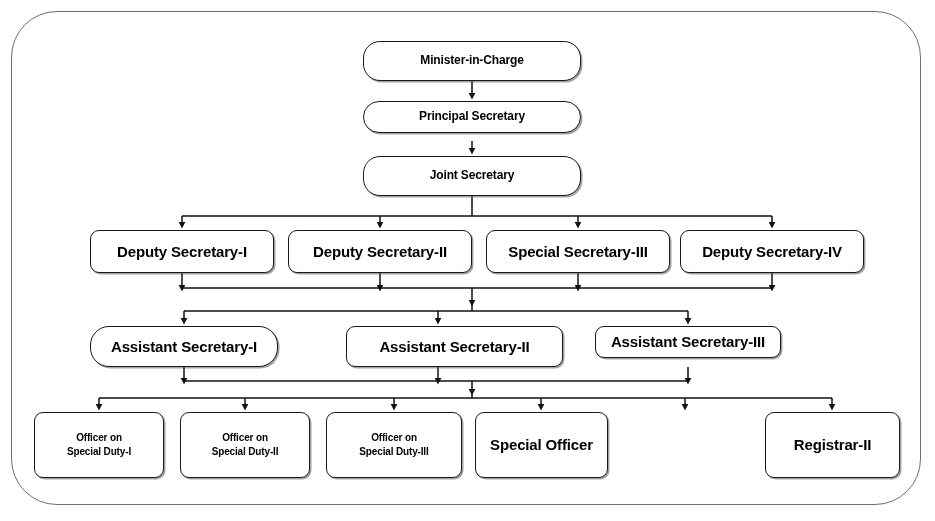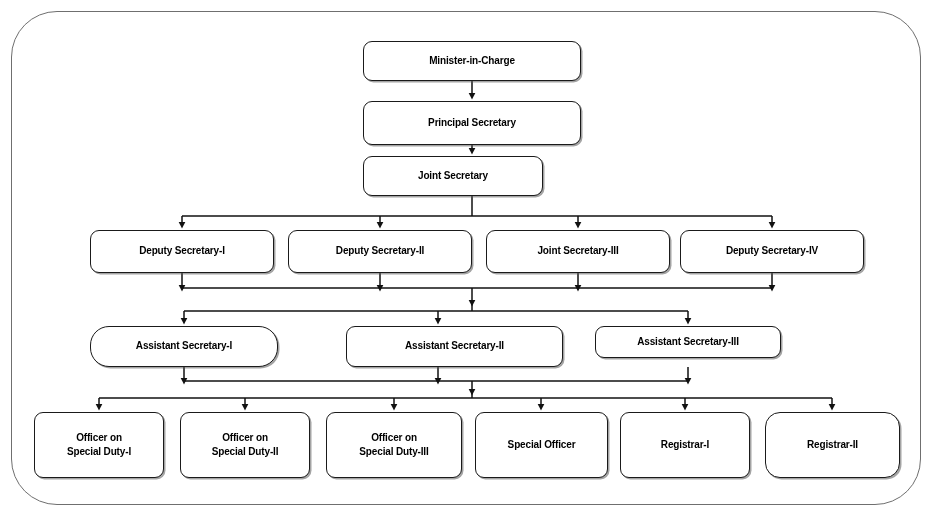--- a/index.html
+++ b/index.html
@@ -43,35 +43,35 @@
     box-sizing: border-box;
     background: #ffffff;
     border: 1.5px solid #1a1a1a;
     border-radius: 9px;
     display: flex;
     align-items: center;
     justify-content: center;
     text-align: center;
     color: #000000;
     font-weight: bold;
-    font-size: 10px;
+    font-size: 15px;
     line-height: 1.28;
     letter-spacing: -0.15px;
     box-shadow: 1.5px 1.5px 0 rgba(90,90,90,0.55);
     padding: 0 4px;
   }
   .node .label {
     display: block;
     white-space: pre-line;
   }
   .node.two-line {
     font-size: 10px;
     line-height: 1.42;
   }
-  .node.tier-exec { font-size: 10px; }
+  .node.tier-exec { font-size: 12px; border-radius: 17px; }
 </style>
 </head>
 <body>
 
 <div id="stage">
 
   <div id="org-frame"></div>
 
   <svg id="connectors" viewBox="0 0 935 521" xmlns="http://www.w3.org/2000/svg">
     <defs>
@@ -119,36 +119,36 @@
       <line x1="541" y1="398" x2="541" y2="407" marker-end="url(#arrowhead)"></line>
       <line x1="685" y1="398" x2="685" y2="407" marker-end="url(#arrowhead)"></line>
       <line x1="832" y1="398" x2="832" y2="407" marker-end="url(#arrowhead)"></line>
     </g>
   </svg>
 
   <div class="node tier-exec" style="left:363px; top:41px; width:218px; height:40px;">
     <span class="label">Minister-in-Charge</span>
   </div>
 
-  <div class="node tier-exec" style="left:363px; top:101px; width:218px; height:44px;">
+  <div class="node tier-exec" style="left:363px; top:101px; width:218px; height:32px;">
     <span class="label">Principal Secretary</span>
   </div>
 
-  <div class="node tier-exec" style="left:363px; top:156px; width:180px; height:40px;">
+  <div class="node tier-exec" style="left:363px; top:156px; width:218px; height:40px;">
     <span class="label">Joint Secretary</span>
   </div>
 
   <div class="node" style="left:90px; top:230px; width:184px; height:43px;">
     <span class="label">Deputy Secretary-I</span>
   </div>
   <div class="node" style="left:288px; top:230px; width:184px; height:43px;">
     <span class="label">Deputy Secretary-II</span>
   </div>
   <div class="node" style="left:486px; top:230px; width:184px; height:43px;">
-    <span class="label">Joint Secretary-III</span>
+    <span class="label">Special Secretary-III</span>
   </div>
   <div class="node" style="left:680px; top:230px; width:184px; height:43px;">
     <span class="label">Deputy Secretary-IV</span>
   </div>
 
   <div class="node" style="left:90px; top:326px; width:188px; height:41px;border-radius:19px;">
     <span class="label">Assistant Secretary-I</span>
   </div>
   <div class="node" style="left:346px; top:326px; width:217px; height:41px;">
     <span class="label">Assistant Secretary-II</span>
@@ -165,20 +165,17 @@
     <span class="label">Officer on
 Special Duty-II</span>
   </div>
   <div class="node two-line" style="left:326px; top:412px; width:136px; height:66px;">
     <span class="label">Officer on
 Special Duty-III</span>
   </div>
   <div class="node" style="left:475px; top:412px; width:133px; height:66px;">
     <span class="label">Special Officer</span>
   </div>
-  <div class="node" style="left:620px; top:412px; width:130px; height:66px;">
-    <span class="label">Registrar-I</span>
-  </div>
-  <div class="node" style="left:765px; top:412px; width:135px; height:66px;border-radius:15px;">
+  <div class="node" style="left:765px; top:412px; width:135px; height:66px;">
     <span class="label">Registrar-II</span>
   </div>
 
 </div>
 
 </body></html>

